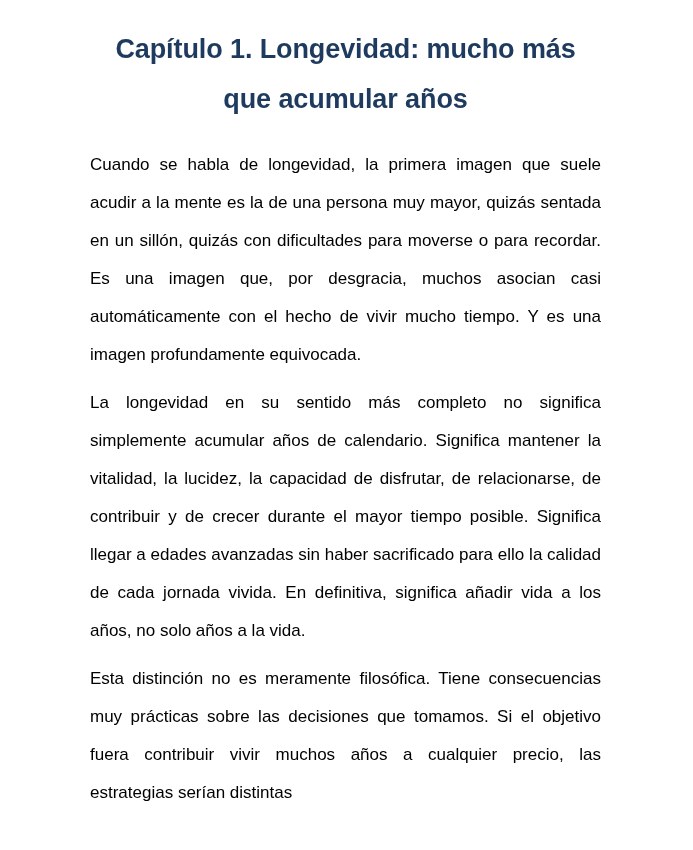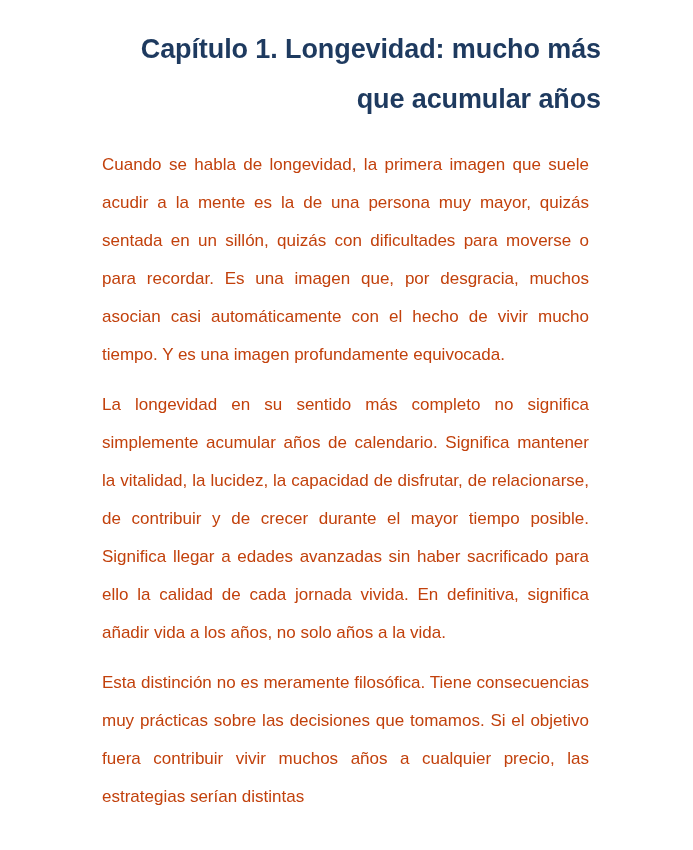--- a/index.html
+++ b/index.html
@@ -33,32 +33,32 @@
 
   .chapter-heading {
     margin: 0;
     padding: 0;
     padding-top: 24px;
     font-size: 27px;
     font-weight: bold;
     line-height: 50px;
     letter-spacing: -0.1px;
     color: #1e3a5f;
-    text-align: right;
+    text-align: center;
     font-family: "Liberation Sans", "DejaVu Sans", sans-serif;
   }
 
   .body-paragraph {
-    margin: 12px;
+    margin: 0;
     padding: 0;
     margin-top: 10px;
     font-size: 17px;
     font-weight: normal;
     line-height: 38px;
-    color: #c2410c;
+    color: #000000;
     text-align: justify;
     text-justify: inter-word;
     font-family: "Liberation Sans", "DejaVu Sans", sans-serif;
   }
 
   .body-paragraph:first-of-type {
     margin-top: 22px;
   }
 </style>
 </head>

